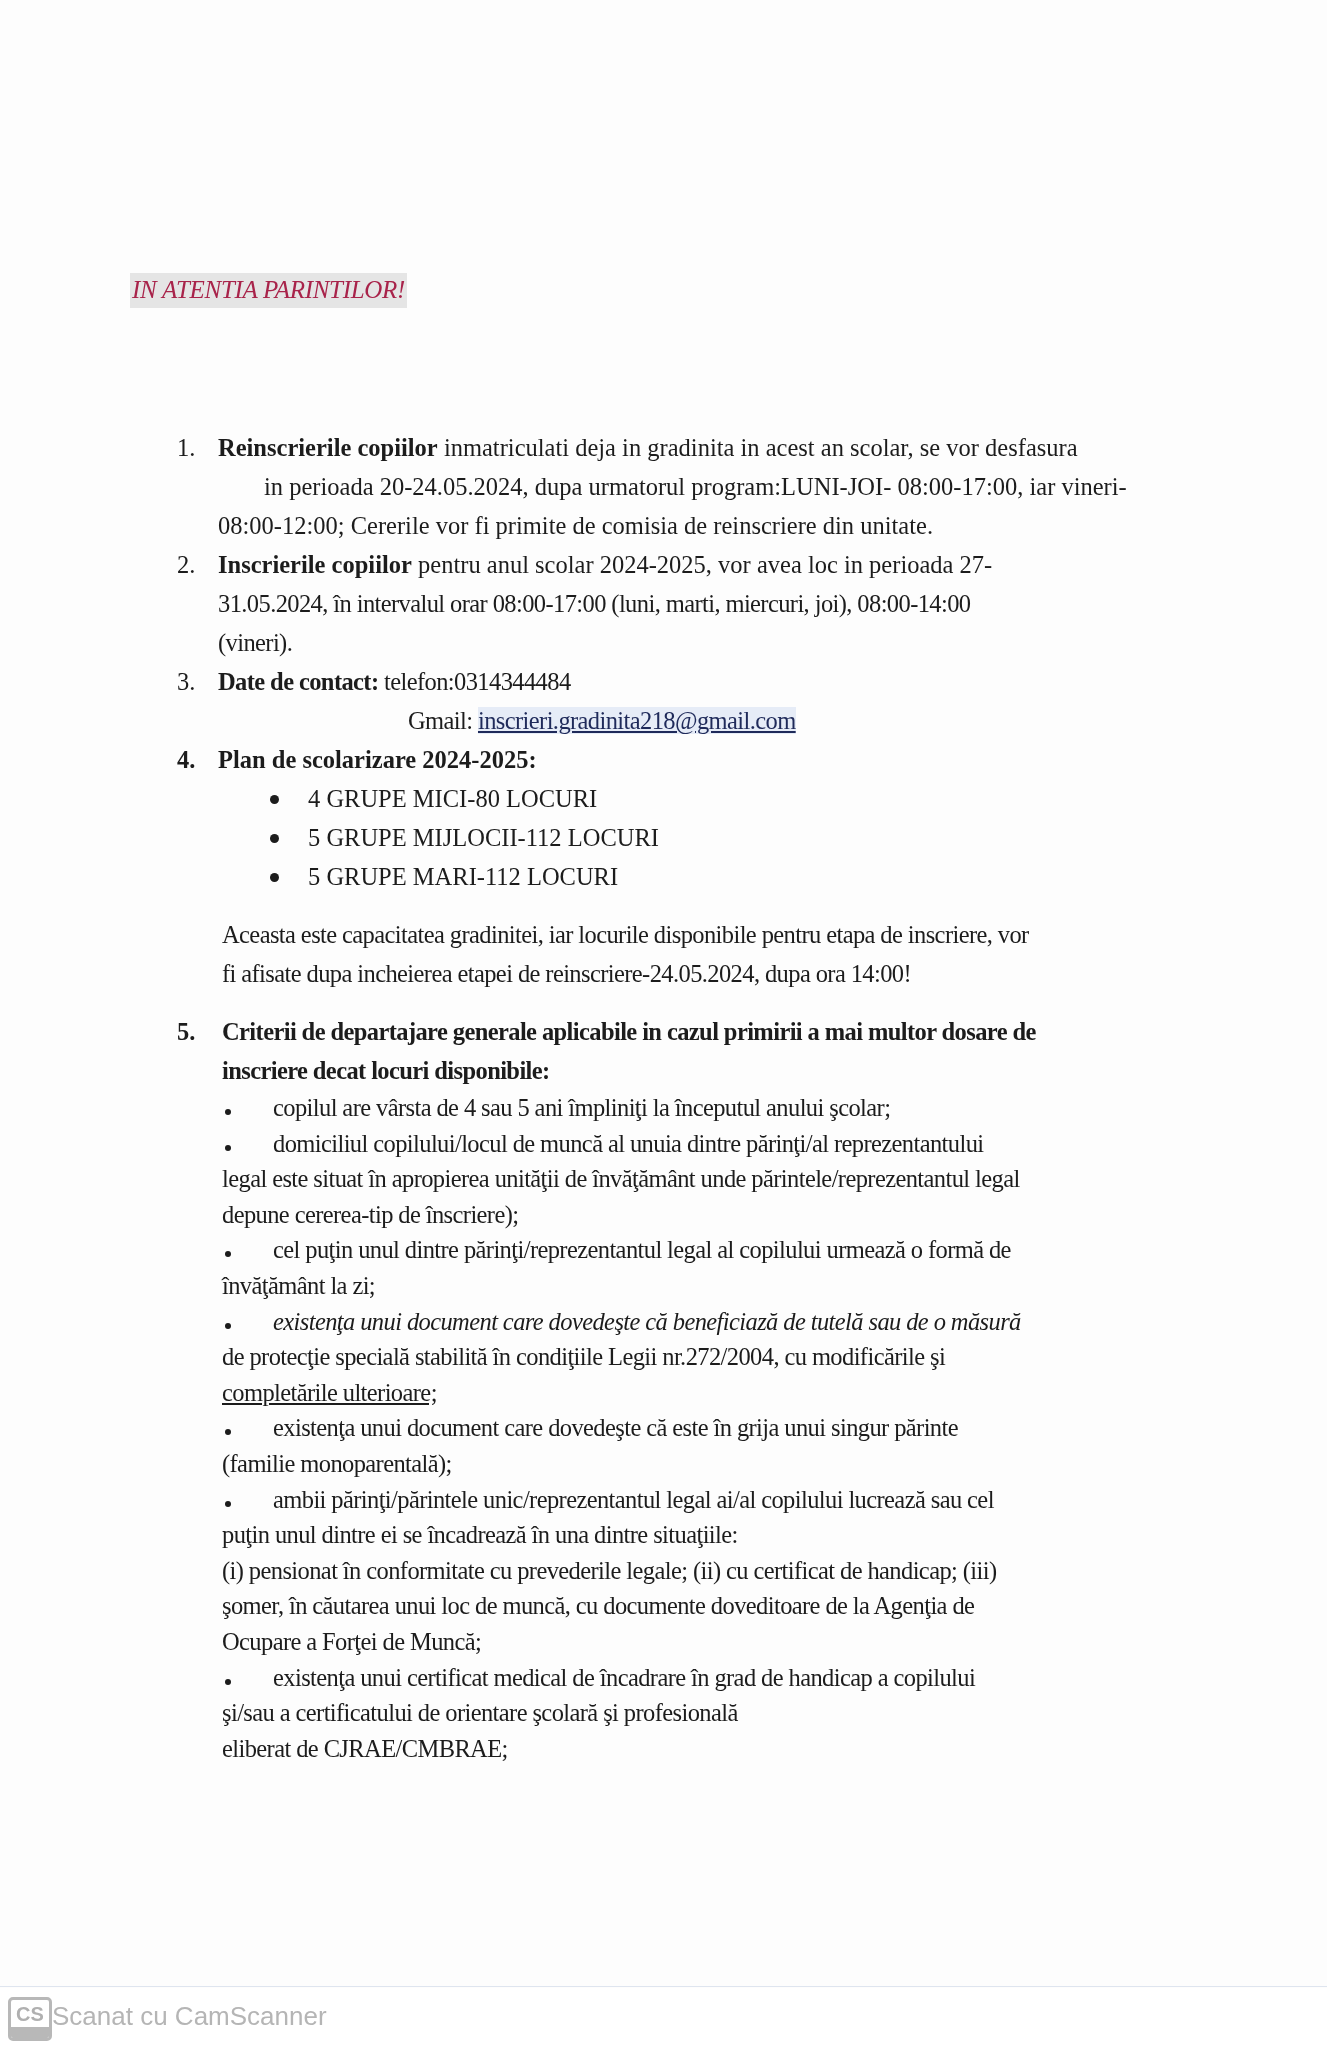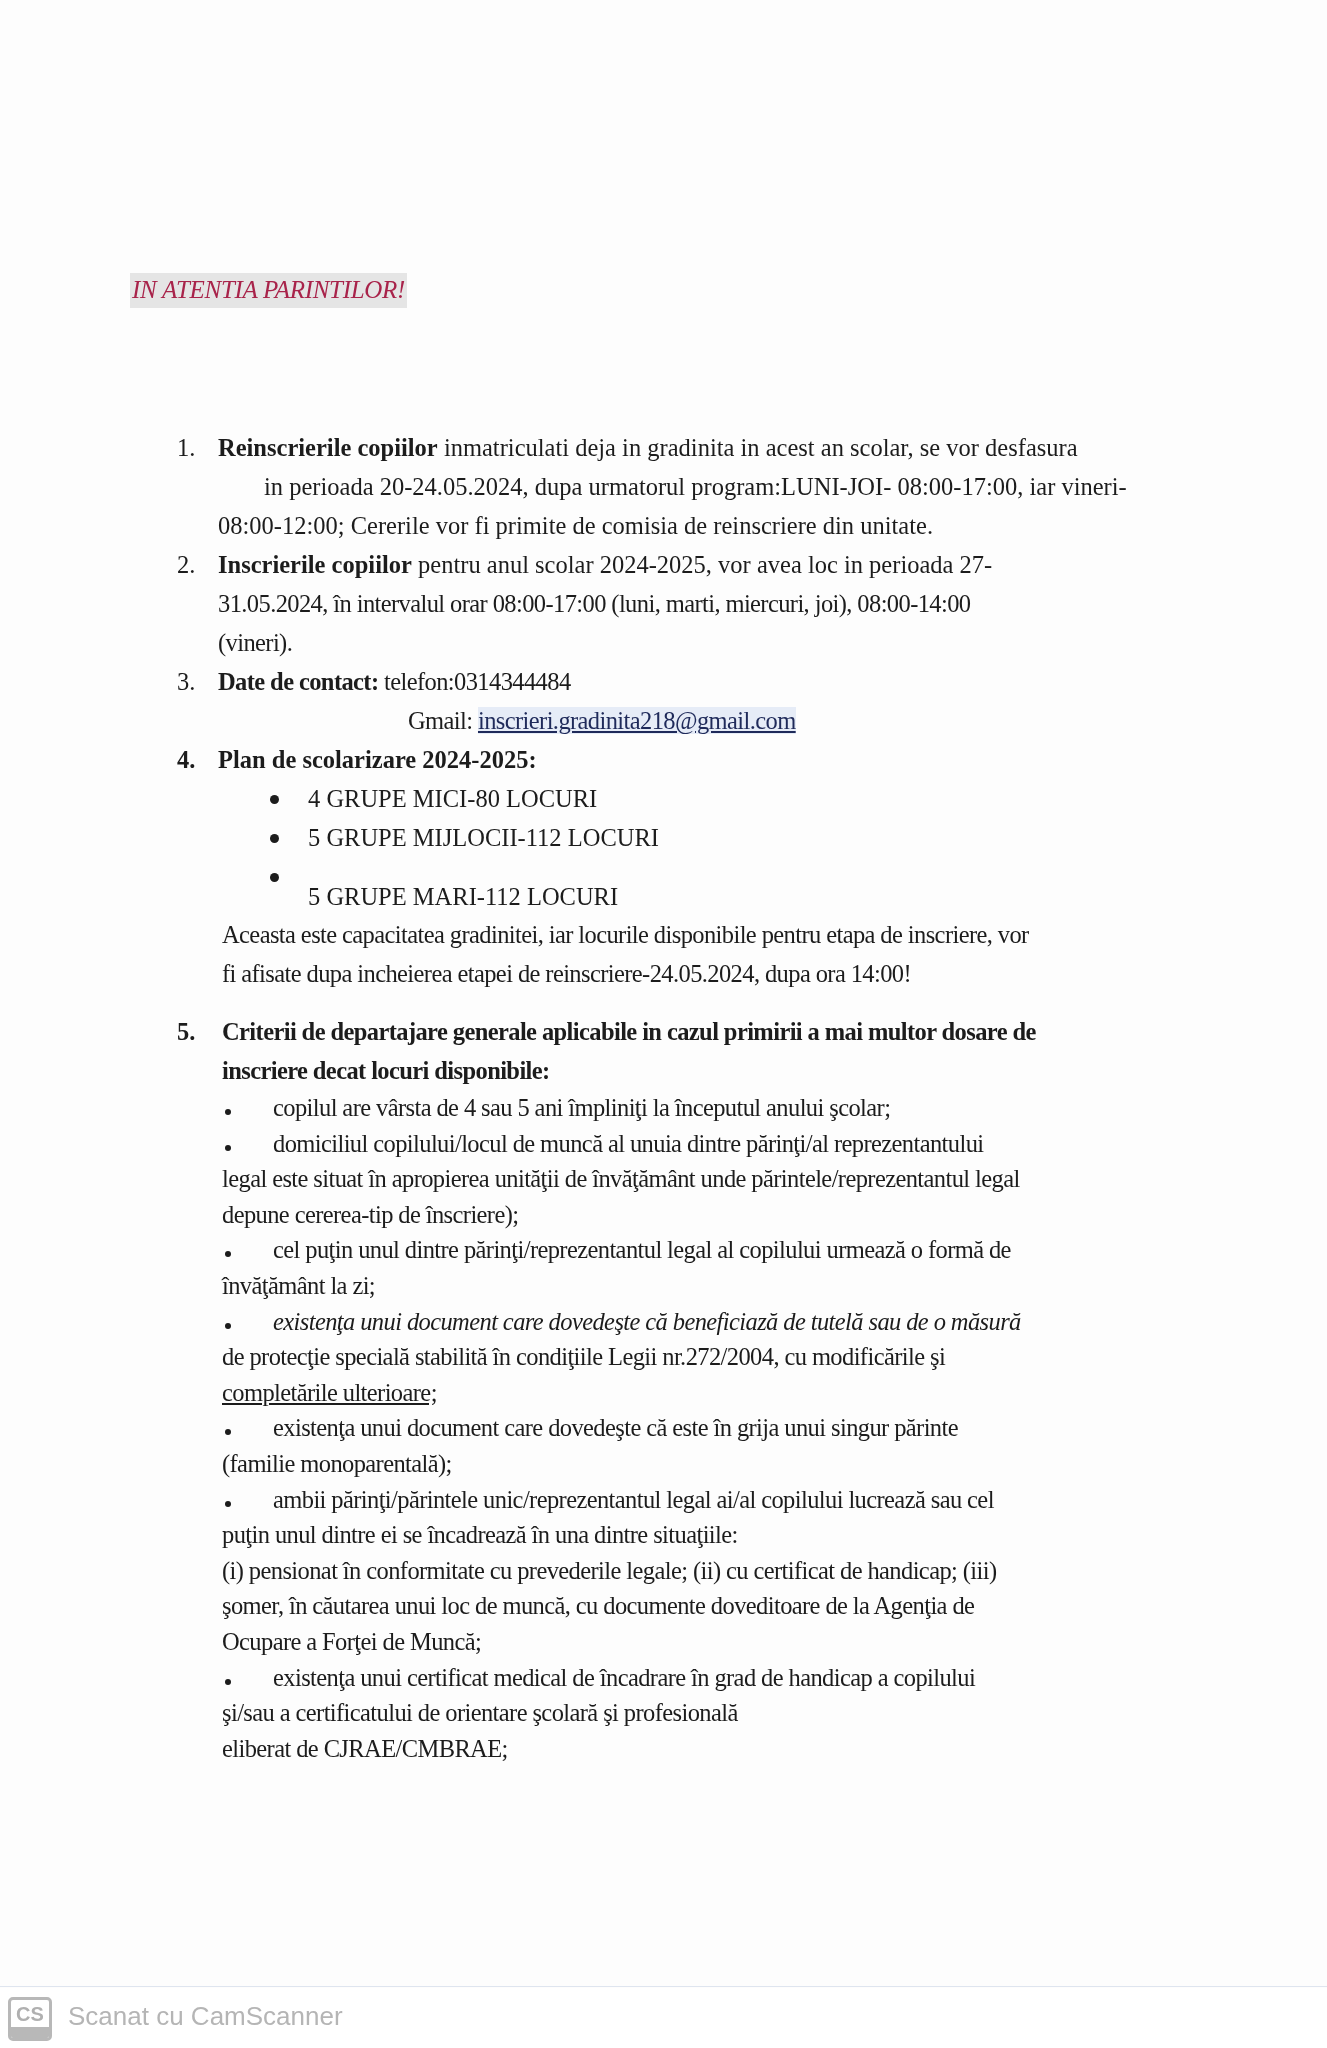--- a/index.html
+++ b/index.html
@@ -67,21 +67,21 @@
       width: 1327px; height: 1px;
       background: #dfe5ef;
     }
     .footer {
       position: absolute;
       left: 8px;
       top: 1995px;
       height: 48px;
       display: flex;
       align-items: center;
-      gap: 16px;
+      gap: 0;
     }
     .cs-logo {
       width: 44px; height: 44px;
       border: 3px solid #b8b8b8;
       border-radius: 5px;
       box-sizing: border-box;
       position: relative;
       font-family: "Liberation Sans", "DejaVu Sans", sans-serif;
       font-weight: bold;
       font-size: 20px;
@@ -138,21 +138,21 @@
     <span class="num b" style="left:177px; top:740px;">4.</span>
     <span class="t b" style="left:218px; top:740px;">Plan de scolarizare 2024-2025:</span>
 
     <span class="bullet-dot" style="left:270px; top:795px;"></span>
     <span class="t" style="left:308px; top:779px;">4 GRUPE MICI-80 LOCURI</span>
 
     <span class="bullet-dot" style="left:270px; top:834px;"></span>
     <span class="t" style="left:308px; top:818px;">5 GRUPE MIJLOCII-112 LOCURI</span>
 
     <span class="bullet-dot" style="left:270px; top:873px;"></span>
-    <span class="t" style="left:308px; top:857px;margin-top:20px;">5 GRUPE MARI-112 LOCURI</span>
+    <span class="t" style="left:308px; top:857px;">5 GRUPE MARI-112 LOCURI</span>
 
     <span class="t cond" style="left:222px; top:915px;">Aceasta este capacitatea gradinitei, iar locurile disponibile pentru etapa de inscriere, vor</span>
     <span class="t cond" style="left:222px; top:954px;">fi afisate dupa incheierea etapei de reinscriere-24.05.2024, dupa ora 14:00!</span>
   </div>
 
   <div>
     <span class="num b" style="left:177px; top:1012px;">5.</span>
     <span class="t b cond" style="left:222px; top:1012px;">Criterii de departajare generale aplicabile in cazul primirii a mai multor dosare de</span>
     <span class="t b cond" style="left:222px; top:1051px;">inscriere decat locuri disponibile:</span>
     <div id="criteria">

